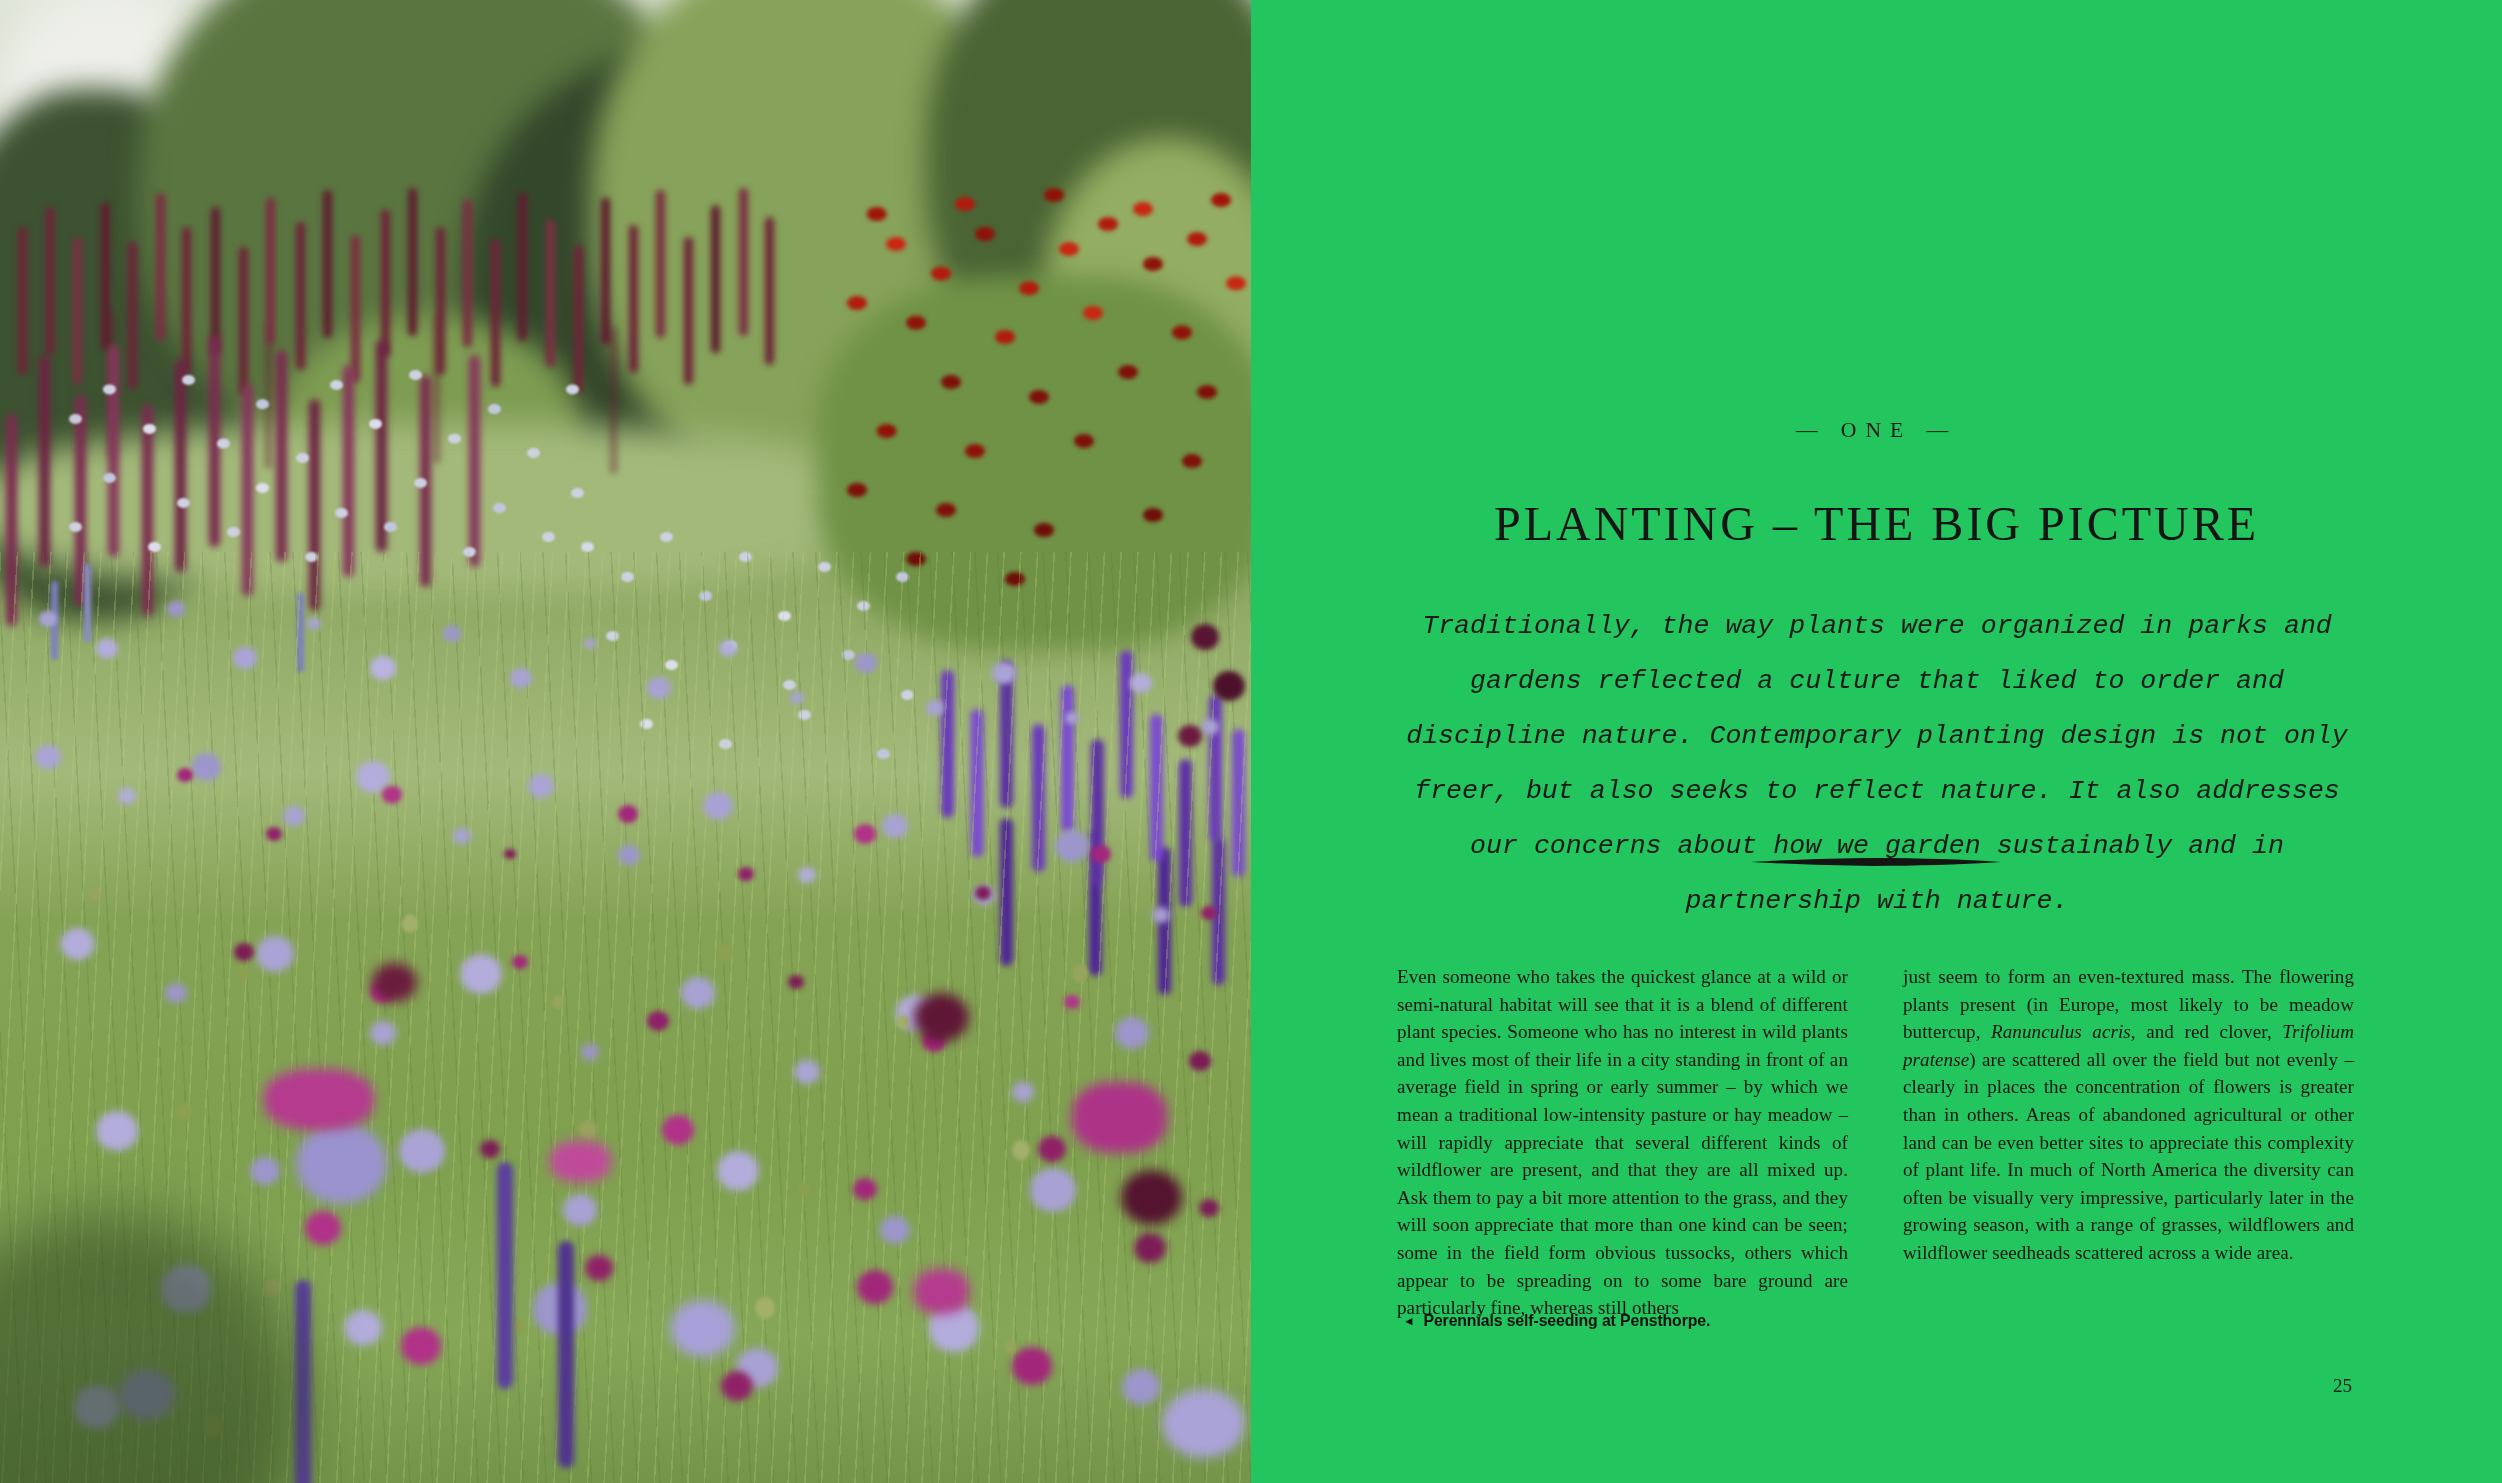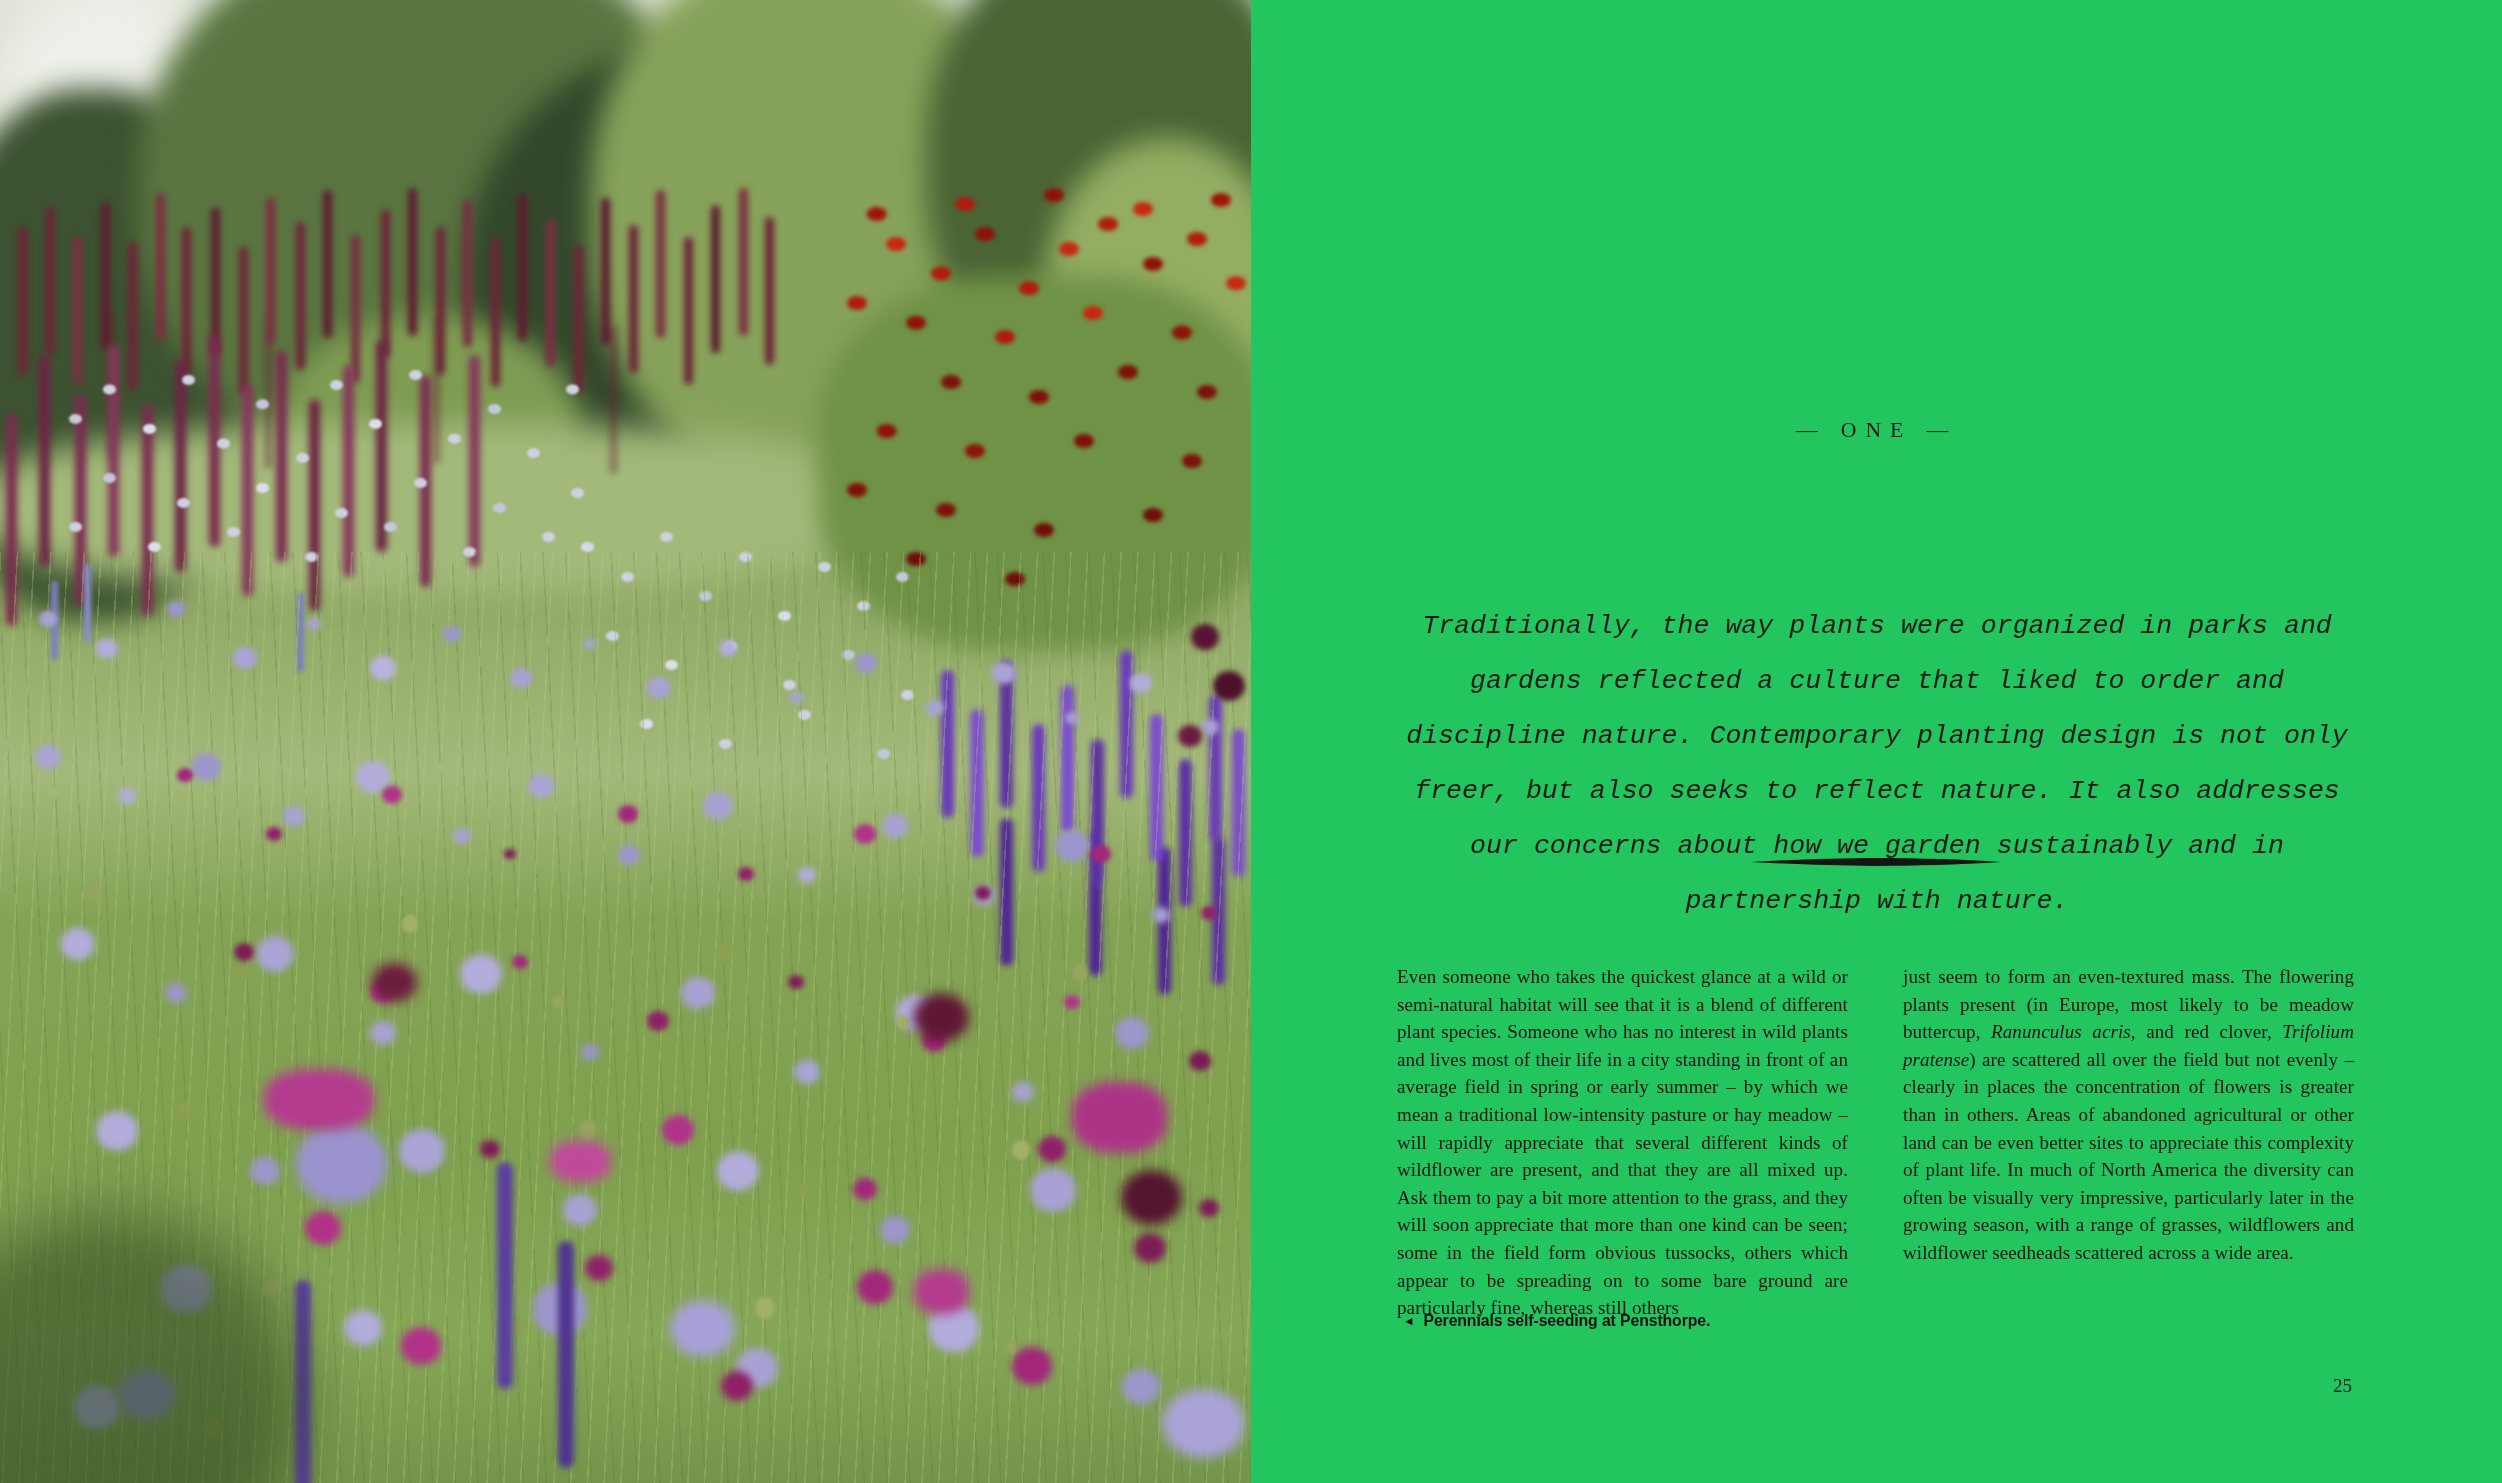--- a/index.html
+++ b/index.html
@@ -187,20 +187,21 @@
     <div class="bloom fg-di4"></div>
     <div class="bloom fg-w1"></div>
     <div class="bloom fg-w2"></div>
     <div class="bloom fg-w3"></div>
     <div class="fg-spike"></div>
     <div class="corner-shadow"></div>
   </div>
 
   <div id="page">
     <div class="chapter-label">— ONE —</div>
+    <h1 class="title">PLANTING – THE BIG PICTURE</h1>
     <div class="intro">Traditionally, the way plants were organized in parks and gardens reflected a culture that liked to order and discipline nature. Contemporary planting design is not only freer, but also seeks to reflect nature. It also addresses our concerns about how we garden sustainably and in partnership with nature.</div>
 
     <div class="divider">
       <svg width="252" height="9.9" viewBox="0 0 256 10">
         <path d="M1,5 C55,2 90,1.2 128,1 C175,1.2 215,2.4 255,5 C210,7.8 168,8.9 126,9 C85,8.8 48,7.6 1,5 Z" fill="#141414"></path>
       </svg>
     </div>
 
     <div class="columns">
       <div class="col">Even someone who takes the quickest glance at a wild or semi-natural habitat will see that it is a blend of different plant species. Someone who has no interest in wild plants and lives most of their life in a city standing in front of an average field in spring or early summer – by which we mean a traditional low-intensity pasture or hay meadow – will rapidly appreciate that several different kinds of wildflower are present, and that they are all mixed up. Ask them to pay a bit more attention to the grass, and they will soon appreciate that more than one kind can be seen; some in the field form obvious tussocks, others which appear to be spreading on to some bare ground are particularly fine, whereas still others</div>

